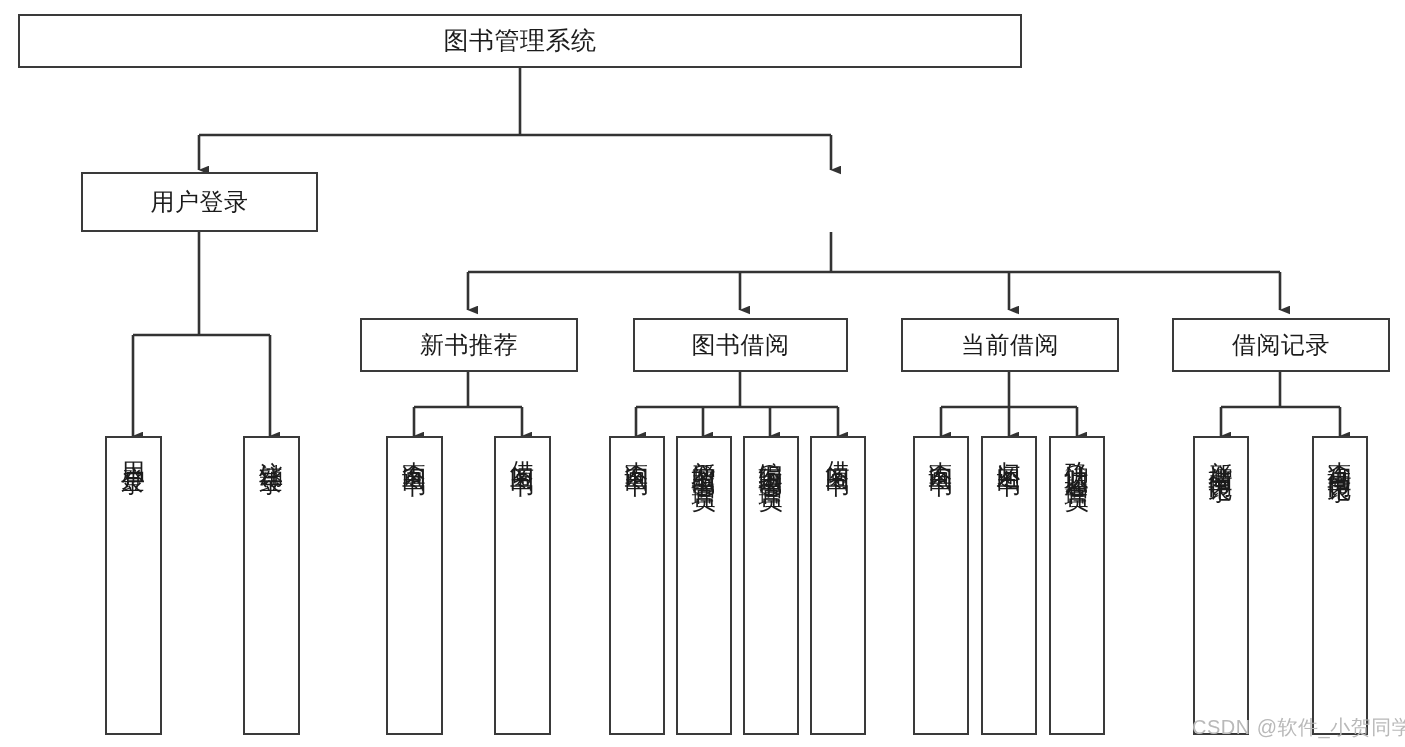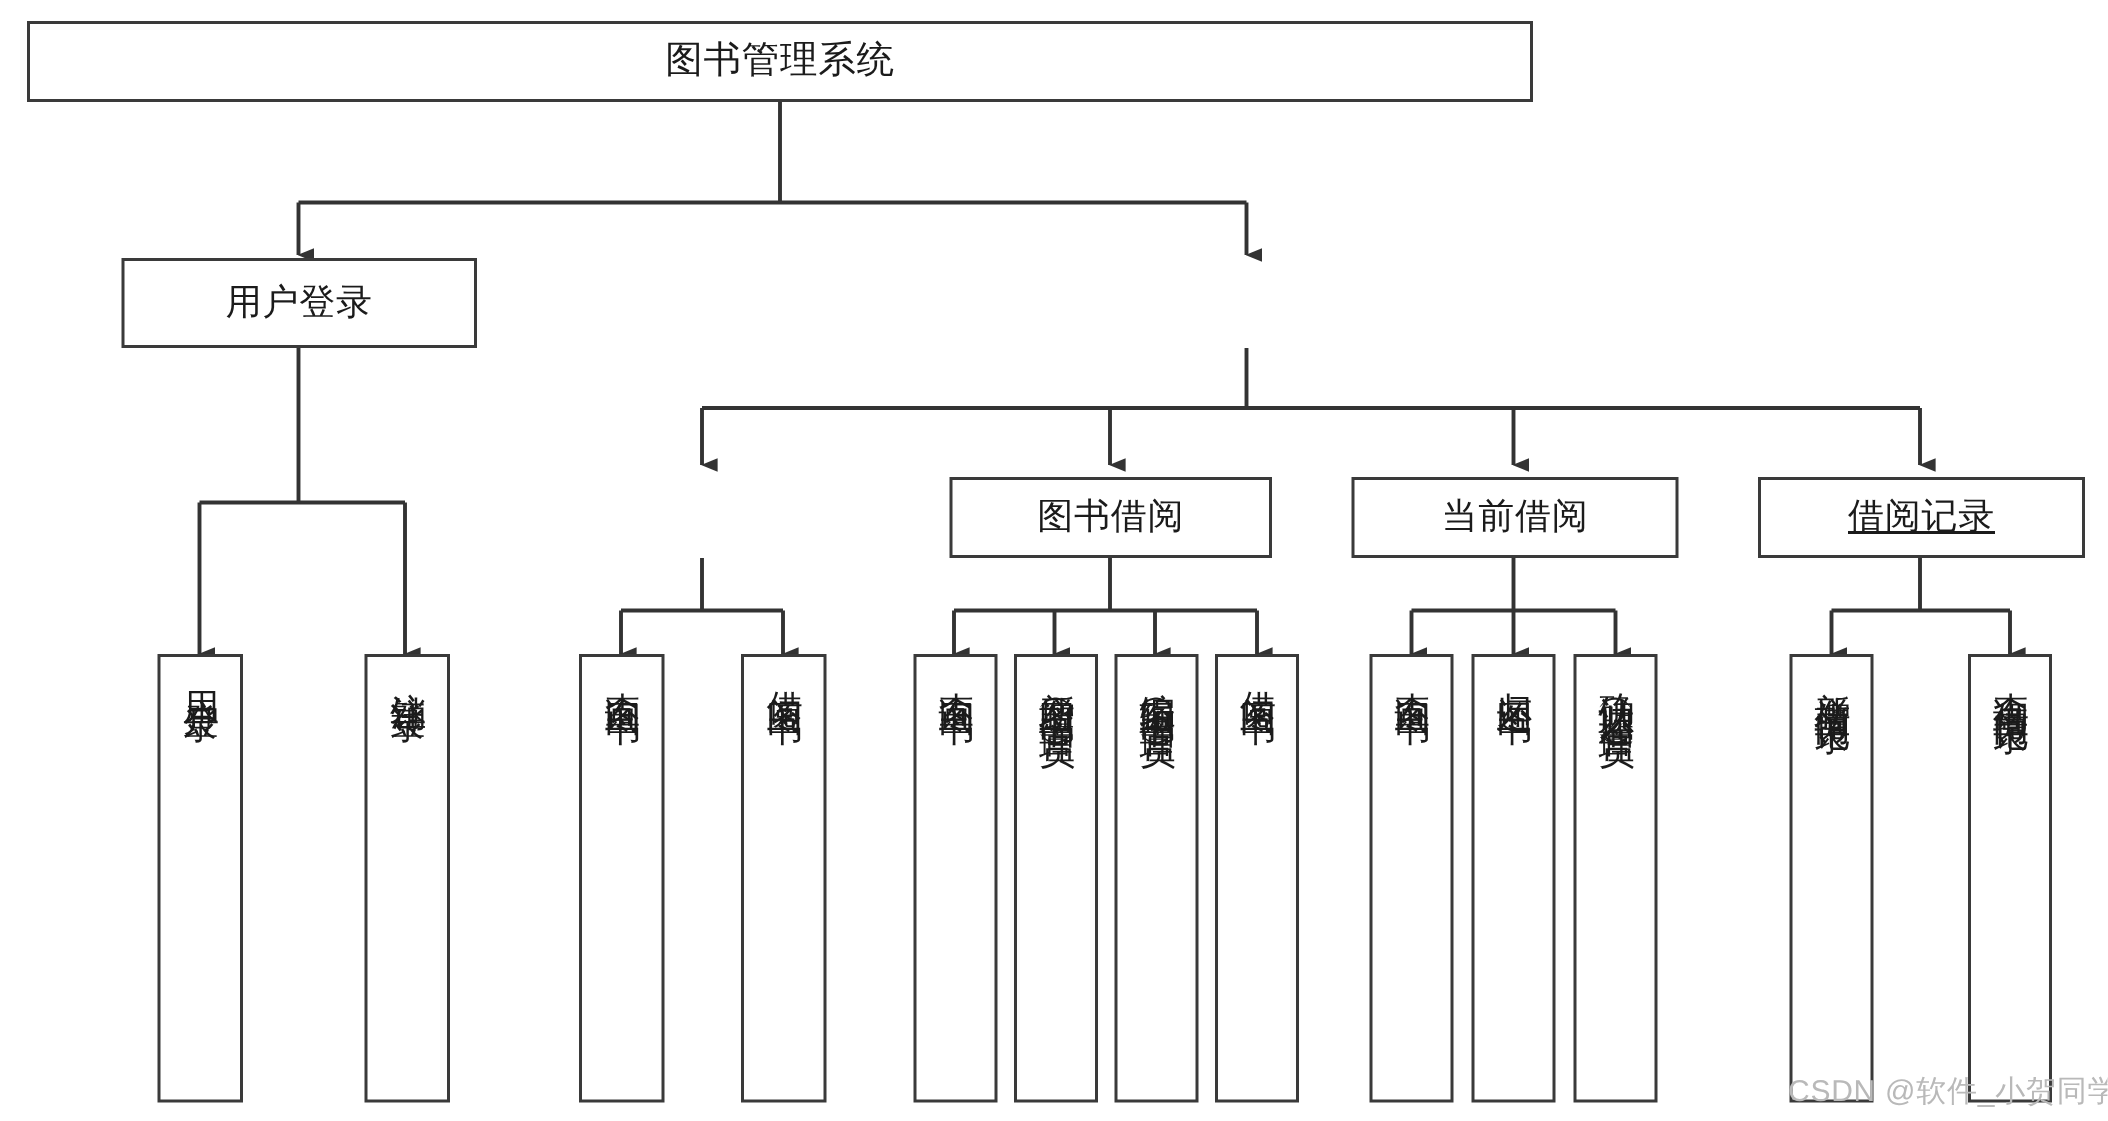--- a/index.html
+++ b/index.html
@@ -133,27 +133,30 @@
   </svg>
 
   <div class="node-box horiz-node root-node" style="left:18px; top:14px; width:1004px; height:54px;">
     <span class="node-label">图书管理系统</span>
   </div>
 
   <div class="node-box horiz-node" style="left:81px; top:172px; width:237px; height:60px;">
     <span class="node-label">用户登录</span>
   </div>
 
+  <div class="node-box horiz-node" style="left:360px; top:318px; width:218px; height:54px;">
+    <span class="node-label">新书推荐</span>
+  </div>
   <div class="node-box horiz-node" style="left:901px; top:318px; width:218px; height:54px;">
     <span class="node-label">当前借阅</span>
   </div>
   <div class="node-box horiz-node" style="left:633px; top:318px; width:215px; height:54px;">
     <span class="node-label">图书借阅</span>
   </div>
-  <div class="node-box horiz-node" style="left:1172px; top:318px; width:218px; height:54px;text-decoration:underline;">
+  <div class="node-box horiz-node" style="left:1172px; top:318px; width:218px; height:54px;">
     <span class="node-label">借阅记录</span>
   </div>
 
   <div class="node-box vert-node" style="left:105px; top:436px; width:57px; height:299px;">
     <span class="node-label">用户登录</span>
   </div>
   <div class="node-box vert-node" style="left:243px; top:436px; width:57px; height:299px;">
     <span class="node-label">注销登录</span>
   </div>
 

